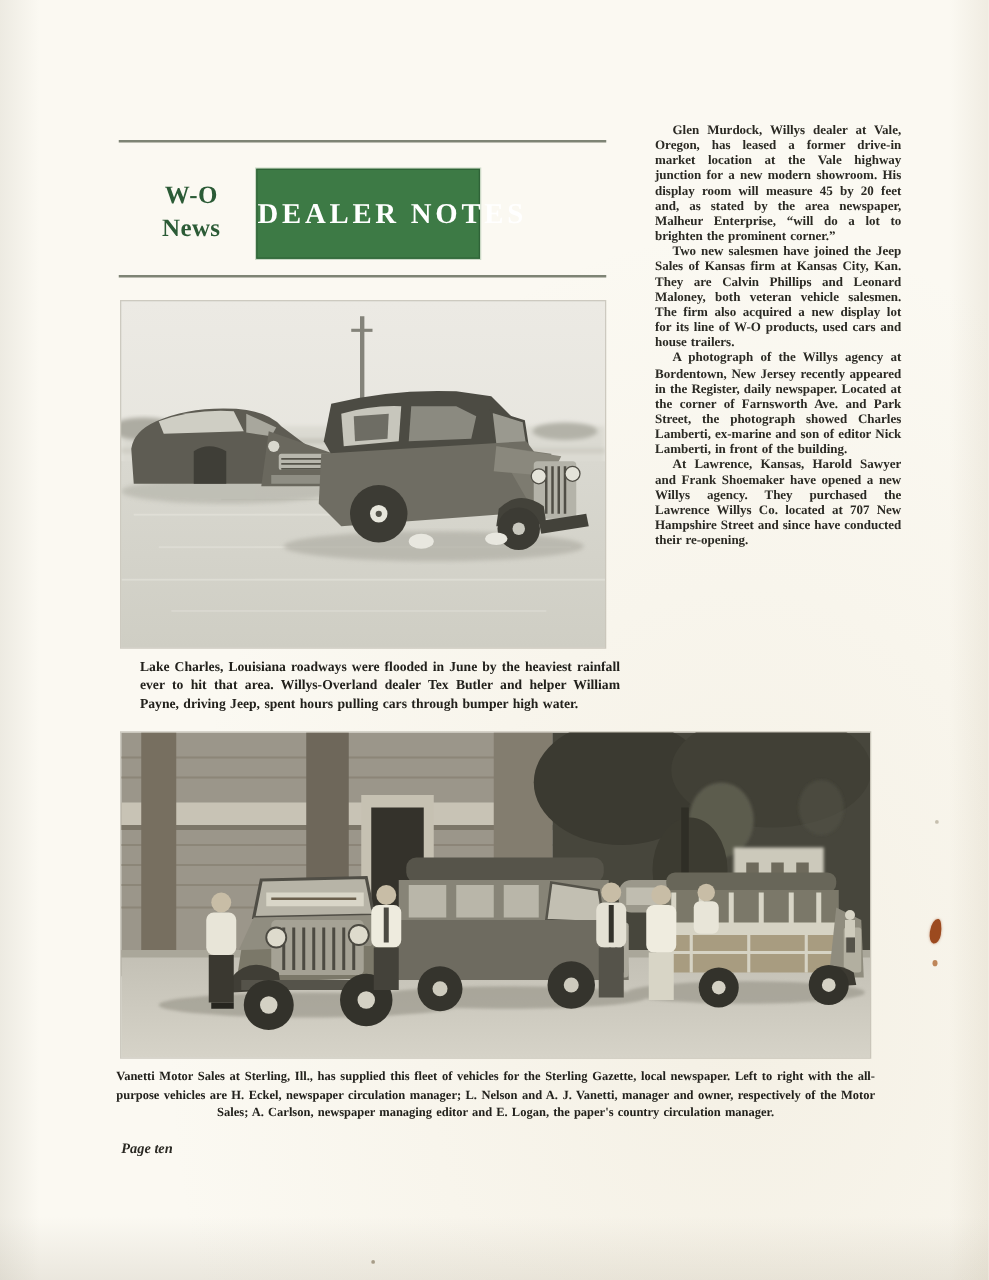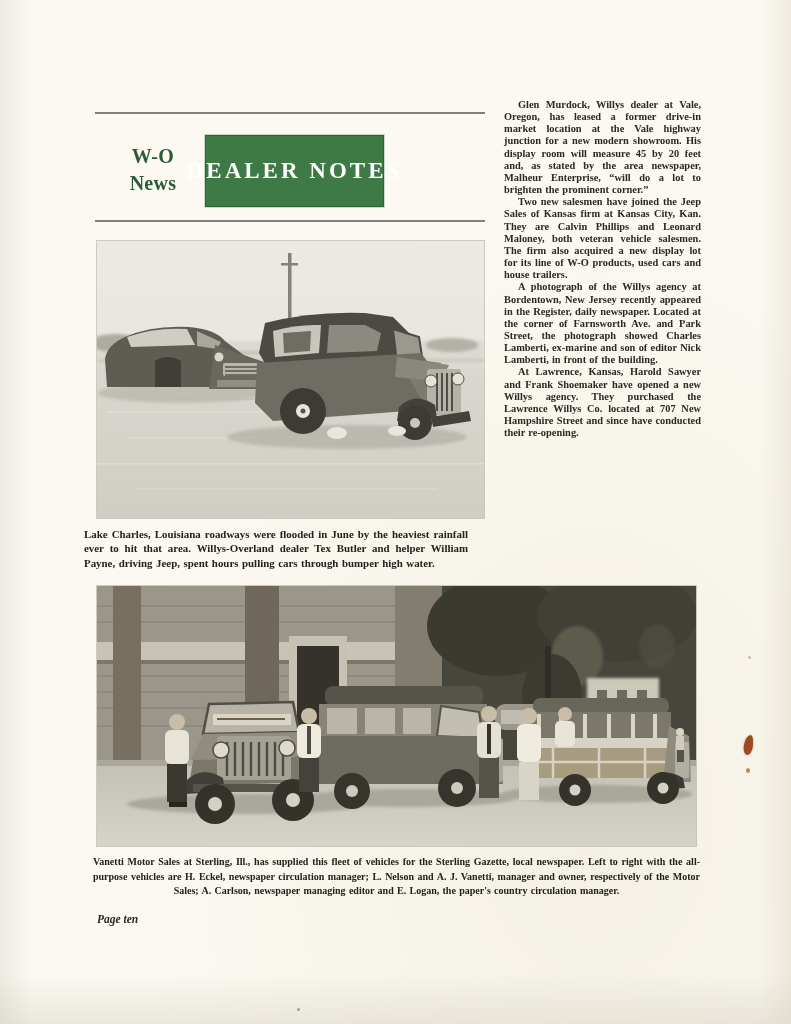--- a/index.html
+++ b/index.html
@@ -20,30 +20,30 @@
 
   
   .rule { height: 2px; background: #67705f; opacity: 0.85; }
   .side-label {
     font-weight: 700; color: #2b5b36; text-align: center;
     font-size: 20px; line-height: 1.35; white-space: pre-line;
     letter-spacing: 0.3px;
   }
   .banner {
     background: #3d7a45; border: 1px solid #2f6337;
-    display: flex; align-items: center; justify-content: center;
+    display: flex; align-items: center; justify-content: flex-start;
     box-shadow: 0 0 0 1px rgba(61,122,69,0.25);
   }
   .banner-title {
     color: #ffffff; font-weight: 700; font-size: 23px;
     letter-spacing: 3px; white-space: nowrap;
   }
 
   
-  .col-right { width: 197px; text-align: justify; }
+  .col-right { width: 197px; text-align: justify; margin-left: 20px; }
   .col-right p {
     margin: 0; font-size: 10.4px; line-height: 12.15px;
     font-weight: 700; text-indent: 14px; color: #2a2923;
     word-spacing: 0.6px;
   }
   .caption {
     font-weight: 700; color: #22211c; text-align: justify;
     word-spacing: 0.8px;
   }
   .caption-1 { width: 384px; font-size: 10.9px; line-height: 14.4px; }
@@ -177,21 +177,21 @@
         <circle cx="206" cy="170" r="7" fill="#e7e6dc"></circle>
         <circle cx="206" cy="170" r="2.5" fill="#55544b"></circle>
 
         <polygon points="334,176 372,170 374,180 336,186" fill="#43423a"></polygon>
         <ellipse cx="240" cy="192" rx="10" ry="6" fill="#e8e7df"></ellipse>
         <ellipse cx="300" cy="190" rx="9" ry="5" fill="#e8e7df"></ellipse>
       </g>
     </svg>
   </div>
 
-  <div class="abs caption caption-1" style="left:84px; top:527px;">Lake Charles, Louisiana roadways were flooded in June by the heaviest rainfall ever to hit that area.  Willys-Overland dealer Tex Butler and helper William Payne, driving Jeep, spent hours pulling cars through bumper high water.</div>
+  <div class="abs caption caption-1" style="left:112px; top:527px;">Lake Charles, Louisiana roadways were flooded in June by the heaviest rainfall ever to hit that area.  Willys-Overland dealer Tex Butler and helper William Payne, driving Jeep, spent hours pulling cars through bumper high water.</div>
 
   <div class="abs photo-frame" style="left:97px; top:586px; width:599px; height:260px;" role="img" aria-label="Fleet of Willys Jeeps and a Willys station wagon with five men lined up in front of a stone building for the Sterling Gazette newspaper">
     <svg width="599" height="260" viewBox="0 0 599 260">
       <defs>
         <filter id="soft2">
             <feGaussianBlur stdDeviation="1.4"></feGaussianBlur>
           </filter>
         <linearGradient id="street" x1="0" y1="0" x2="0" y2="1">
           <stop offset="0" stop-color="#c3c0b5"></stop>
             <stop offset="1" stop-color="#d6d3c8"></stop>

